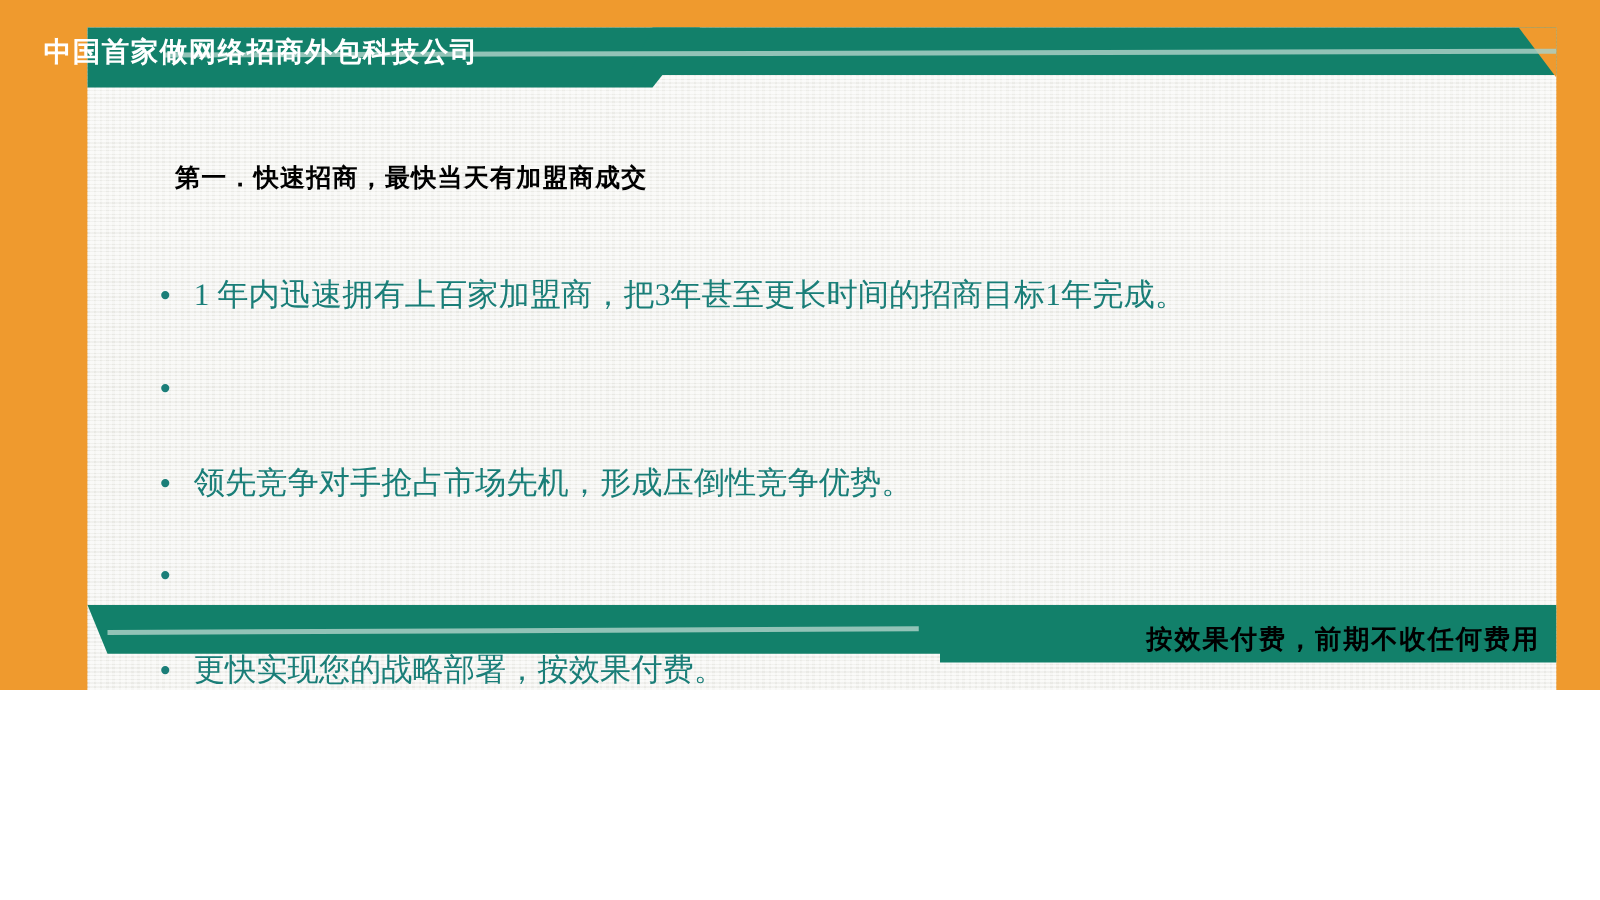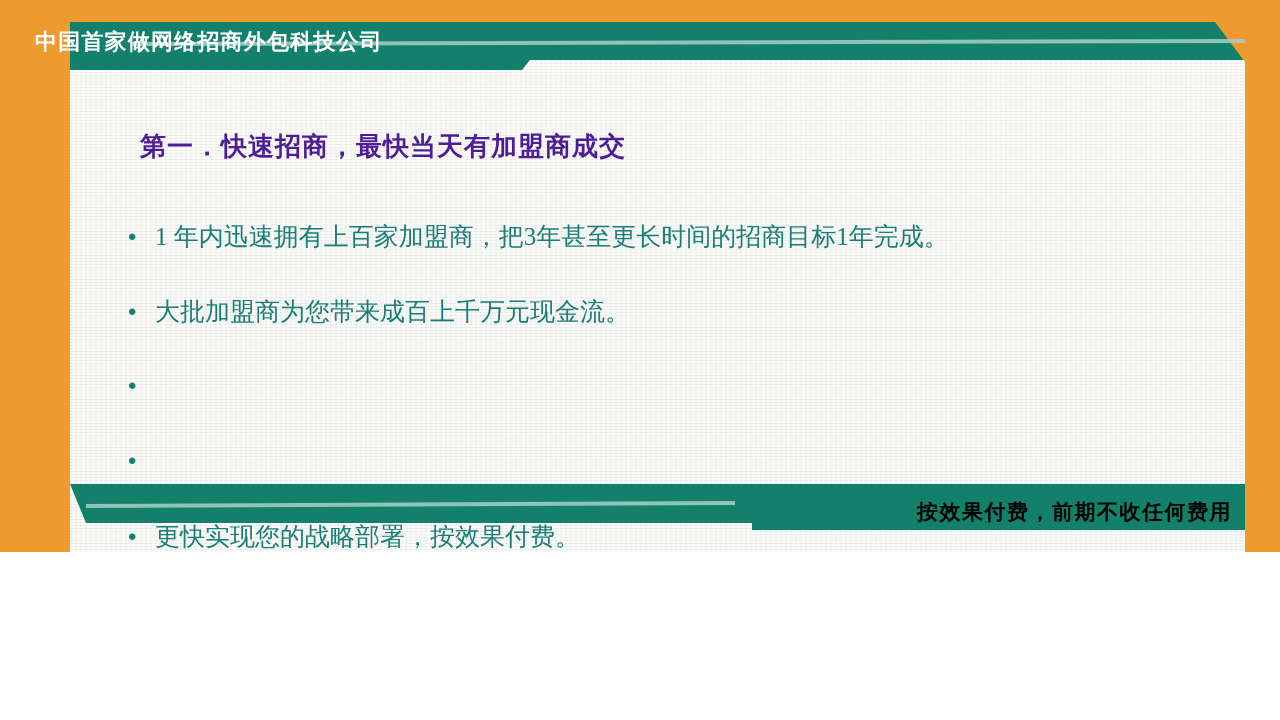--- a/index.html
+++ b/index.html
@@ -75,23 +75,23 @@
     top: 96px;
     width: 1175px;
     height: 530px;
     z-index: 3;
   }
 
   #slide-title {
     position: absolute;
     left: 70px;
     top: 37px;
-    font-size: 26px;
+    font-size: 20px;
     font-weight: bold;
-    color: #4c1d95;
+    color: #000000;
     letter-spacing: 1px;
     white-space: nowrap;
     line-height: 1;
   }
 
   #bullet-list {
     position: absolute;
     left: 58px;
     top: 128px;
     width: 1110px;
@@ -188,25 +188,25 @@
 
     <ul id="bullet-list">
 
       <li class="bullet-row">
         <span class="bullet-mark">•</span>
         <span class="bullet-text">1 年内迅速拥有上百家加盟商，把3年甚至更长时间的招商目标1年完成。</span>
       </li>
 
       <li class="bullet-row">
         <span class="bullet-mark">•</span>
-        <span class="bullet-text">大批加盟商为您带来成百上千万元现金流。</span>
-      </li>
-
-      <li class="bullet-row">
-        <span class="bullet-mark">•</span>
+      </li>
+
+      <li class="bullet-row">
+        <span class="bullet-mark">•</span>
+        <span class="bullet-text">领先竞争对手抢占市场先机，形成压倒性竞争优势。</span>
       </li>
 
       <li class="bullet-row">
         <span class="bullet-mark">•</span>
       </li>
 
       <li class="bullet-row">
         <span class="bullet-mark">•</span>
         <span class="bullet-text">更快实现您的战略部署，按效果付费。</span>
       </li>

